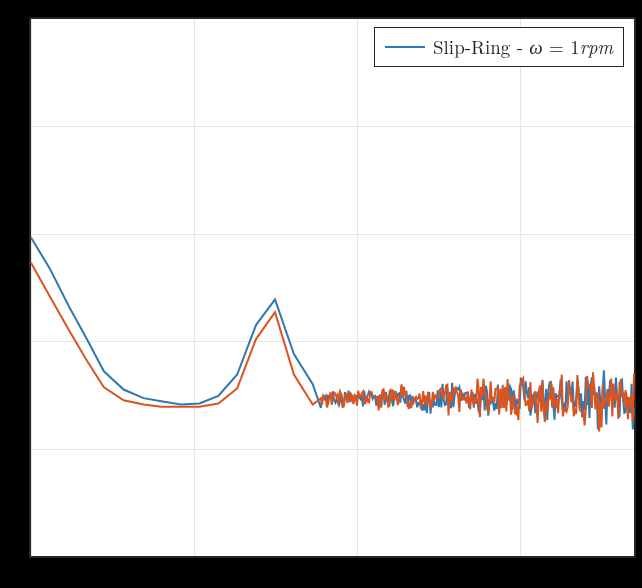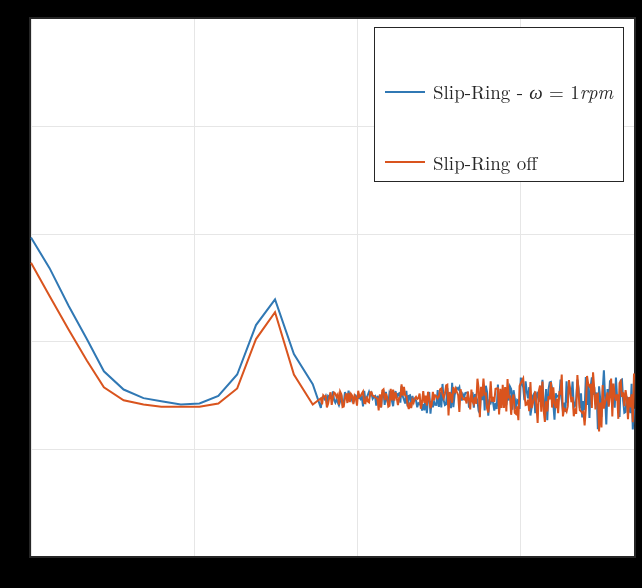--- a/index.html
+++ b/index.html
@@ -37,21 +37,21 @@
   .legend {
     position: absolute;
     right: 10px;
     top: 8px;
     background: #fff;
     border: 1.5px solid #262626;
     padding: 6px 10px 6px 10px;
     font-size: 19px;
     line-height: 1.35;
   }
-  .legend-row { display: flex; align-items: center; margin-top: 45px; }
+  .legend-row { display: flex; align-items: center; }
   .legend-swatch {
     width: 40px; height: 0;
     border-top: 2.5px solid;
     margin-right: 8px;
   }
   .legend-blue { border-color: #3078b4; }
   .legend-red  { border-color: #d9541e; }
   .legend-text { white-space: nowrap; color: #262626; }
   .legend-text i.mathvar { font-style: italic; }
 </style>
@@ -73,18 +73,14 @@
     <path id="series2-path" class="series-red" d="M0.00 243.80 L18.57 277.09 L37.57 310.39 L55.82 341.53 L72.89 368.38 L92.63 381.27 L112.51 385.57 L130.31 387.71 L149.83 387.71 L168.47 387.71 L187.34 384.49 L206.19 369.46 L225.00 320.05 L244.03 293.20 L262.91 355.49 L281.75 385.57 L289.87 379.22 L291.08 385.37 L292.28 376.28 L293.48 377.57 L294.69 377.05 L295.89 388.30 L297.10 384.84 L298.30 378.29 L299.51 373.35 L300.71 385.86 L301.91 378.22 L303.12 373.44 L304.32 374.46 L305.53 377.97 L306.73 375.65 L307.94 385.62 L309.14 372.53 L310.35 375.14 L311.55 388.07 L312.75 387.60 L313.96 378.88 L315.16 374.45 L316.37 384.00 L317.57 373.87 L318.78 383.10 L319.98 374.90 L321.18 376.52 L322.39 385.20 L323.59 376.81 L324.80 379.10 L326.00 386.60 L327.21 371.72 L328.41 377.71 L329.61 376.88 L330.82 374.51 L332.02 372.60 L333.23 383.96 L334.43 384.32 L335.64 377.43 L336.84 382.34 L338.04 383.38 L339.25 373.33 L340.45 373.30 L341.66 376.61 L342.86 377.02 L344.07 378.21 L345.27 378.74 L346.48 379.95 L347.68 391.47 L348.88 375.29 L350.09 388.43 L351.29 371.45 L352.50 370.38 L353.70 381.08 L354.91 374.45 L356.11 378.30 L357.31 387.71 L358.52 386.75 L359.72 369.91 L360.93 381.30 L362.13 370.60 L363.34 381.56 L364.54 373.36 L365.74 379.12 L366.95 386.09 L368.15 378.82 L369.36 377.97 L370.56 365.40 L371.77 376.59 L372.97 367.94 L374.18 376.73 L375.38 376.90 L376.58 385.46 L377.79 390.05 L378.99 383.35 L380.20 389.06 L381.40 380.81 L382.61 383.74 L383.81 379.38 L385.01 377.88 L386.22 380.03 L387.42 379.11 L388.63 374.56 L389.83 389.77 L391.04 383.42 L392.24 372.02 L393.44 383.85 L394.65 376.71 L395.85 386.51 L397.06 372.93 L398.26 379.83 L399.47 389.19 L400.67 385.89 L401.88 372.92 L403.08 381.26 L404.28 376.40 L405.49 377.11 L406.69 379.30 L407.90 377.65 L409.10 370.22 L410.31 369.35 L411.51 375.37 L412.71 379.08 L413.92 374.74 L415.12 366.30 L416.33 365.64 L417.53 396.40 L418.74 373.10 L419.94 375.79 L421.14 383.74 L422.35 368.05 L423.55 374.26 L424.76 369.66 L425.96 372.99 L427.17 376.12 L428.37 392.83 L429.57 370.26 L430.78 376.22 L431.98 380.03 L433.19 380.53 L434.39 379.27 L435.60 384.42 L436.80 372.61 L438.01 380.61 L439.21 390.36 L440.41 370.50 L441.62 382.41 L442.82 385.09 L444.03 378.27 L445.23 384.85 L446.44 359.72 L447.64 369.46 L448.84 398.23 L450.05 367.84 L451.25 377.44 L452.46 359.65 L453.66 375.40 L454.87 374.68 L456.07 389.66 L457.27 393.37 L458.48 381.26 L459.68 362.38 L460.89 382.64 L462.09 377.89 L463.30 382.94 L464.50 369.87 L465.71 369.49 L466.91 369.41 L468.11 395.35 L469.32 369.71 L470.52 389.06 L471.73 365.78 L472.93 388.97 L474.14 368.09 L475.34 392.41 L476.54 360.11 L477.75 379.21 L478.95 376.42 L480.16 395.80 L481.36 379.88 L482.57 375.63 L483.77 393.79 L484.97 395.00 L486.18 387.42 L487.38 401.25 L488.59 366.88 L489.79 364.21 L491.00 361.80 L492.20 359.45 L493.40 374.53 L494.61 385.98 L495.81 385.49 L497.02 380.77 L498.22 392.15 L499.43 362.97 L500.63 389.08 L501.84 384.54 L503.04 379.18 L504.24 372.35 L505.45 386.83 L506.65 403.89 L507.86 371.80 L509.06 366.47 L510.27 392.77 L511.47 362.55 L512.67 391.06 L513.88 402.84 L515.08 382.28 L516.29 392.32 L517.49 377.22 L518.70 380.41 L519.90 362.95 L521.10 388.57 L522.31 368.33 L523.51 384.44 L524.72 389.11 L525.92 379.61 L527.13 394.24 L528.33 373.68 L529.54 374.61 L530.74 355.63 L531.94 397.43 L533.15 389.50 L534.35 390.58 L535.56 392.76 L536.76 387.42 L537.97 361.12 L539.17 370.70 L540.37 383.22 L541.58 377.89 L542.78 397.24 L543.99 389.36 L545.19 394.86 L546.40 356.09 L547.60 374.85 L548.80 391.29 L550.01 392.17 L551.21 394.00 L552.42 392.80 L553.62 406.33 L554.83 389.68 L556.03 356.97 L557.24 365.50 L558.44 367.48 L559.64 364.90 L560.85 388.89 L562.05 353.37 L563.26 369.58 L564.46 390.47 L565.67 375.47 L566.87 374.72 L568.07 412.57 L569.28 383.63 L570.48 408.46 L571.69 366.12 L572.89 389.51 L574.10 383.21 L575.30 379.29 L576.50 373.34 L577.71 387.67 L578.91 376.97 L580.12 359.51 L581.32 397.39 L582.53 364.54 L583.73 376.30 L584.93 381.55 L586.14 375.28 L587.34 399.84 L588.55 364.02 L589.75 362.12 L590.96 378.02 L592.16 373.23 L593.37 387.26 L594.57 371.10 L595.77 379.32 L596.98 400.17 L598.18 377.94 L599.39 388.39 L600.59 375.31 L601.80 403.18 L603.00 354.57 "></path>
   </svg>
 
   <div class="legend">
     <div class="legend-row">
       <span class="legend-swatch legend-blue"></span>
       <span class="legend-text">
         <span>Slip-Ring - </span><i class="mathvar">ω</i><span> = 1</span><i class="mathvar">rpm</i>
       </span>
     </div>
-    <div class="legend-row">
-      <span class="legend-swatch legend-red"></span>
-      <span class="legend-text">Slip-Ring off</span>
-    </div>
   </div>
 </div>
 
 </body></html>

